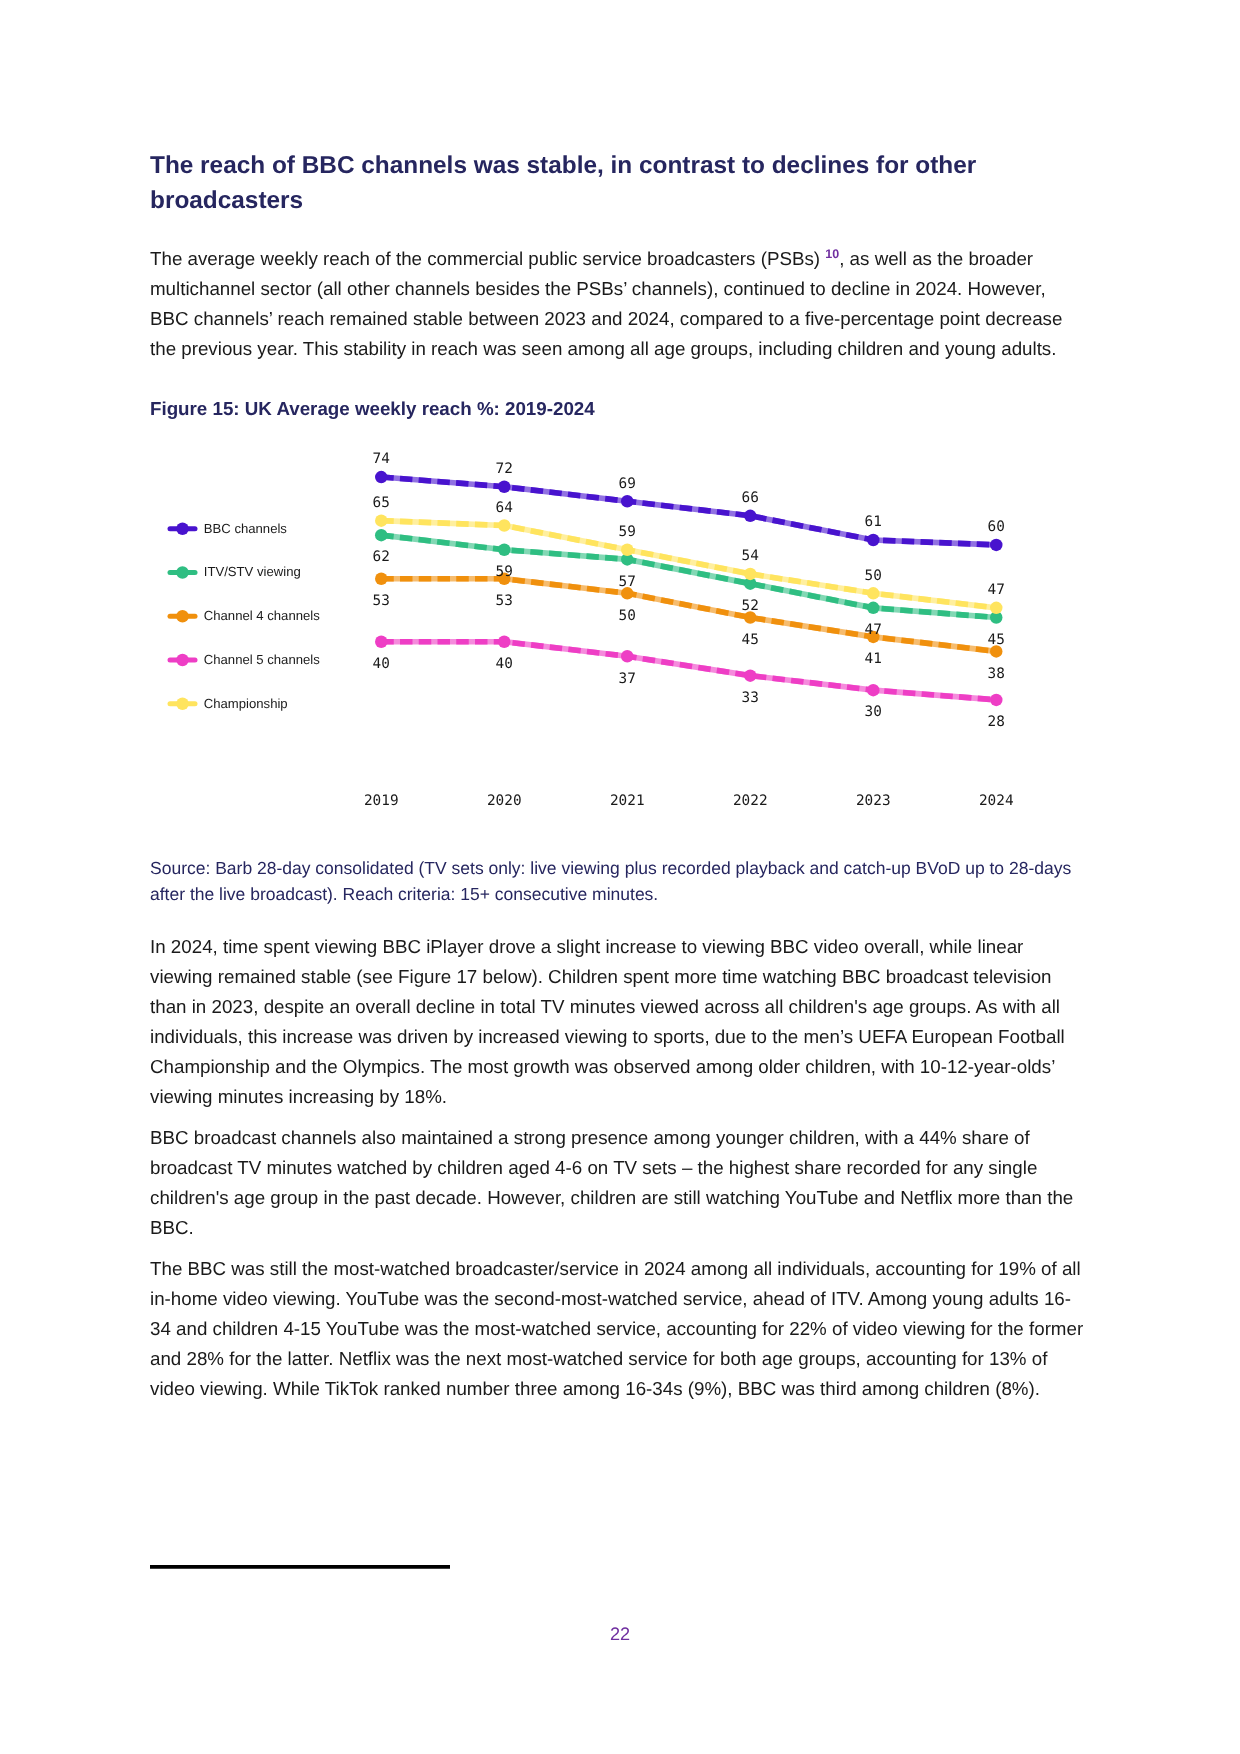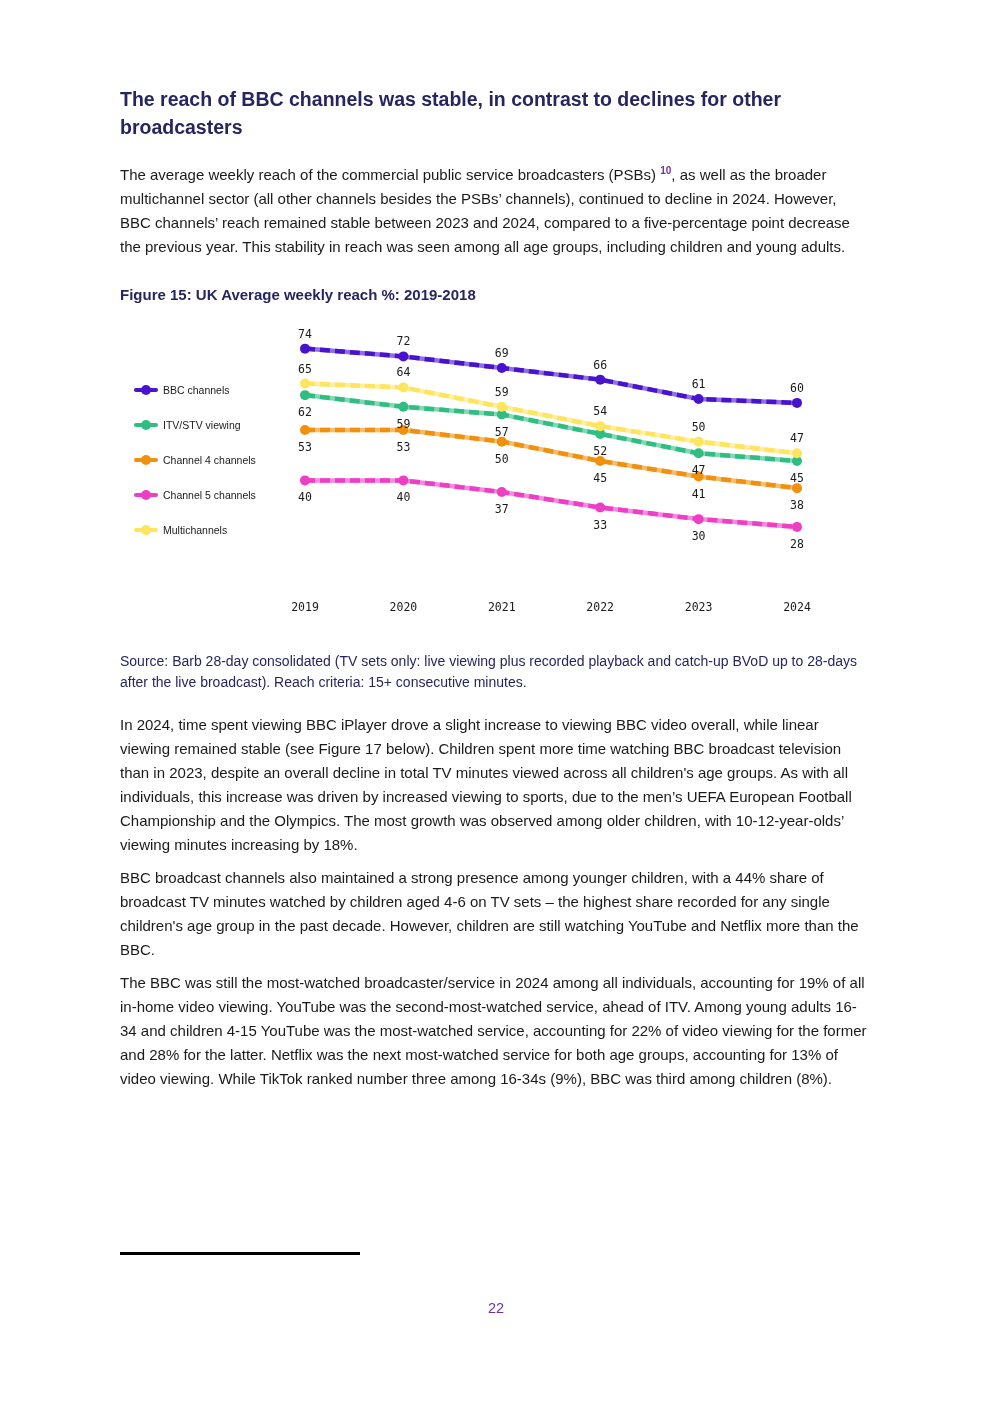--- a/index.html
+++ b/index.html
@@ -1,18 +1,18 @@
 <!DOCTYPE html>
 <html><head>
 <meta charset="utf-8">
 <style>
   html,body{margin:0;padding:0;background:#ffffff;}
   .page{position:relative;width:992px;height:1403px;background:#ffffff;overflow:hidden;
         font-family:"Liberation Sans",sans-serif;color:#1a1a1a;}
-  .content{padding:85px 122px 0 120px;}
+  .content{padding:118px 122px 0 120px;}
   h1.title{font-size:19.5px;line-height:28px;color:#26265f;font-weight:bold;margin:0;max-width:720px;}
   .intro{font-size:15px;line-height:24px;margin:18px 0 0;}
   sup.ref{color:#7030a0;font-weight:bold;font-size:10px;}
   .fig-title{font-size:15px;color:#26265f;font-weight:bold;margin:27px 0 0;}
   .chart{position:relative;height:318px;margin-top:16px;}
   .legend{position:absolute;left:14px;top:60px;}
   .lg-item{display:flex;align-items:center;height:21px;margin-bottom:14px;}
   .lg-marker{position:relative;width:24px;height:11px;margin-right:5px;flex:none;}
   .lg-line{position:absolute;left:0;top:4px;width:24px;height:3.5px;border-radius:2px;}
   .lg-dot{position:absolute;left:7px;top:.5px;width:10px;height:10px;border-radius:50%;}
@@ -28,21 +28,21 @@
 </head>
 <body>
 
 <div class="page">
   <div class="content">
 
     <h1 class="title">The reach of BBC channels was stable, in contrast to declines for other broadcasters</h1>
 
     <p class="intro"><span>The average weekly reach of the commercial public service broadcasters (PSBs) </span><sup class="ref">10</sup><span>, as well as the broader multichannel sector (all other channels besides the PSBs’ channels), continued to decline in 2024. However, BBC channels’ reach remained stable between 2023 and 2024, compared to a five-percentage point decrease the previous year. This stability in reach was seen among all age groups, including children and young adults.</span></p>
 
-    <h2 class="fig-title">Figure 15: UK Average weekly reach %: 2019-2018</h2>
+    <h2 class="fig-title">Figure 15: UK Average weekly reach %: 2019-2024</h2>
 
     <div class="chart">
       <div class="legend" id="legend">
           <div class="lg-item">
             <span class="lg-marker">
               <span class="lg-line" style="background: rgb(72, 19, 206);"></span>
               <span class="lg-dot" style="background: rgb(72, 19, 206);"></span>
             </span>
             <span class="lg-label">BBC channels</span>
           </div>
@@ -65,21 +65,21 @@
               <span class="lg-line" style="background: rgb(238, 62, 197);"></span>
               <span class="lg-dot" style="background: rgb(238, 62, 197);"></span>
             </span>
             <span class="lg-label">Channel 5 channels</span>
           </div>
           <div class="lg-item">
             <span class="lg-marker">
               <span class="lg-line" style="background: rgb(255, 228, 94);"></span>
               <span class="lg-dot" style="background: rgb(255, 228, 94);"></span>
             </span>
-            <span class="lg-label">Multichannels</span>
+            <span class="lg-label">Championship</span>
           </div>
         </div>
       <svg class="plot-svg" id="plot" width="620" height="310" viewBox="0 0 620 310">
           <polyline points="55.0,29.6 153.4,37.4 251.8,49.0 350.2,60.6 448.6,80.0 547.0,83.9" fill="none" stroke="#4813ce" stroke-width="4.5" opacity="0.6" stroke-linecap="round"></polyline>
           <polyline points="55.0,29.6 153.4,37.4 251.8,49.0 350.2,60.6 448.6,80.0 547.0,83.9" fill="none" stroke="#4813ce" stroke-width="4.5" stroke-dasharray="10 5"></polyline>
           <circle cx="55" cy="29.649999999999977" r="5" fill="#4813ce"></circle>
           <circle cx="153.4" cy="37.39999999999998" r="5" fill="#4813ce"></circle>
           <circle cx="251.8" cy="49.02499999999998" r="5" fill="#4813ce"></circle>
           <circle cx="350.20000000000005" cy="60.64999999999998" r="5" fill="#4813ce"></circle>
           <circle cx="448.6" cy="80.02499999999998" r="5" fill="#4813ce"></circle>

